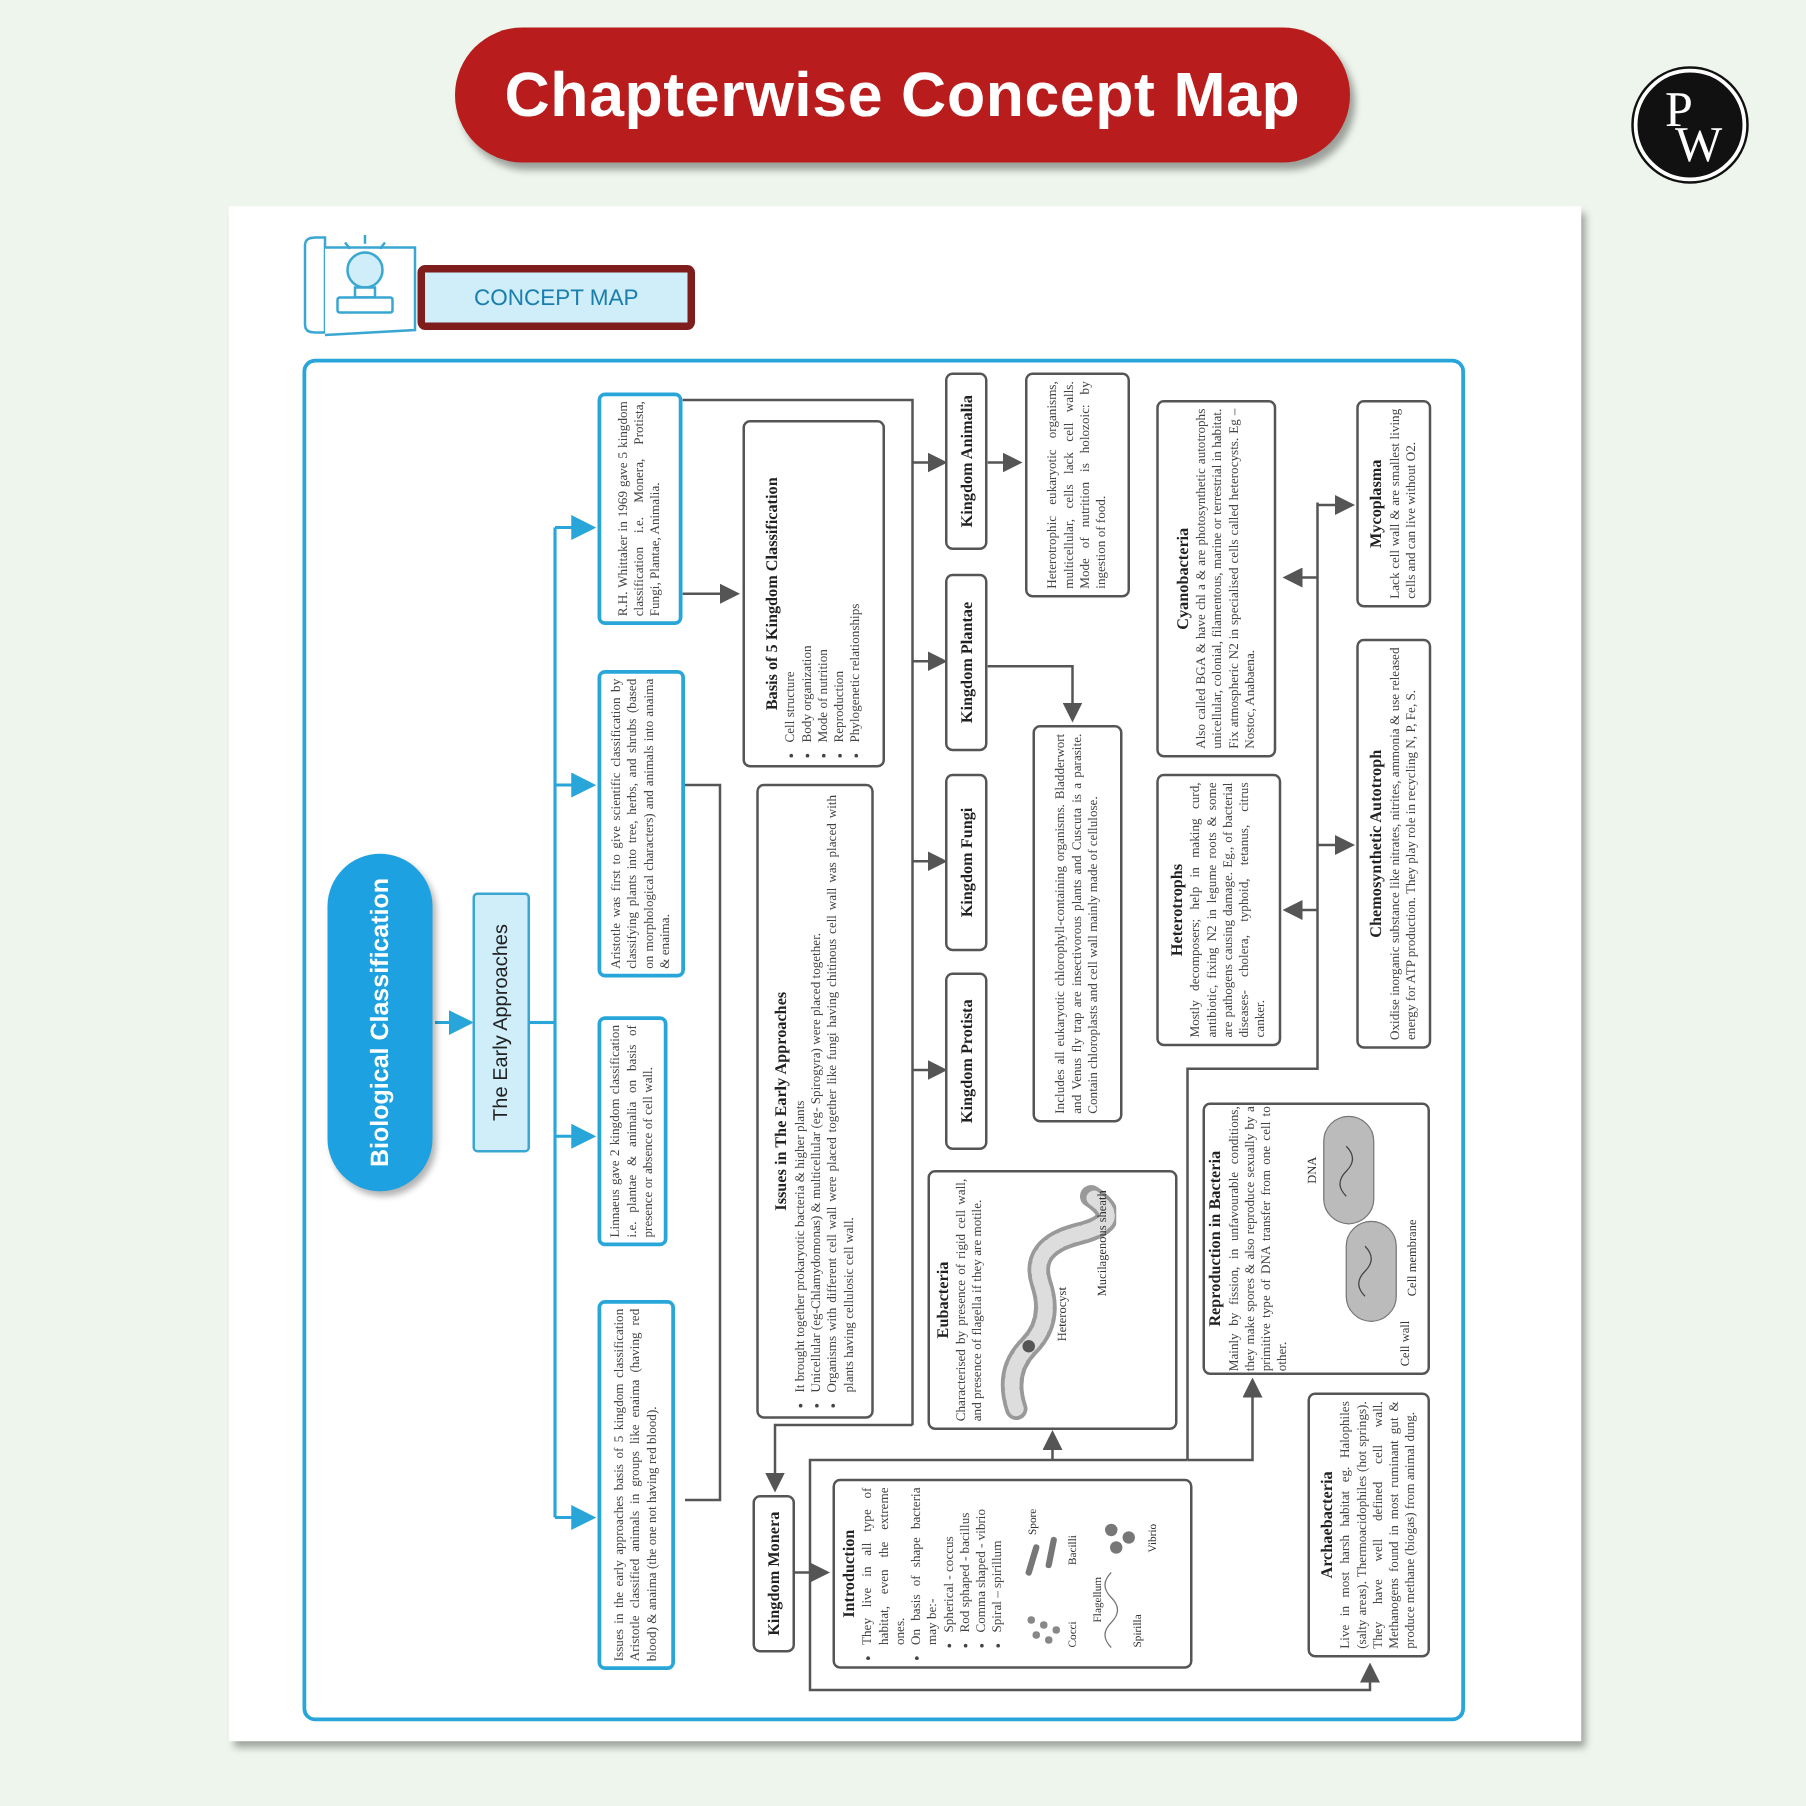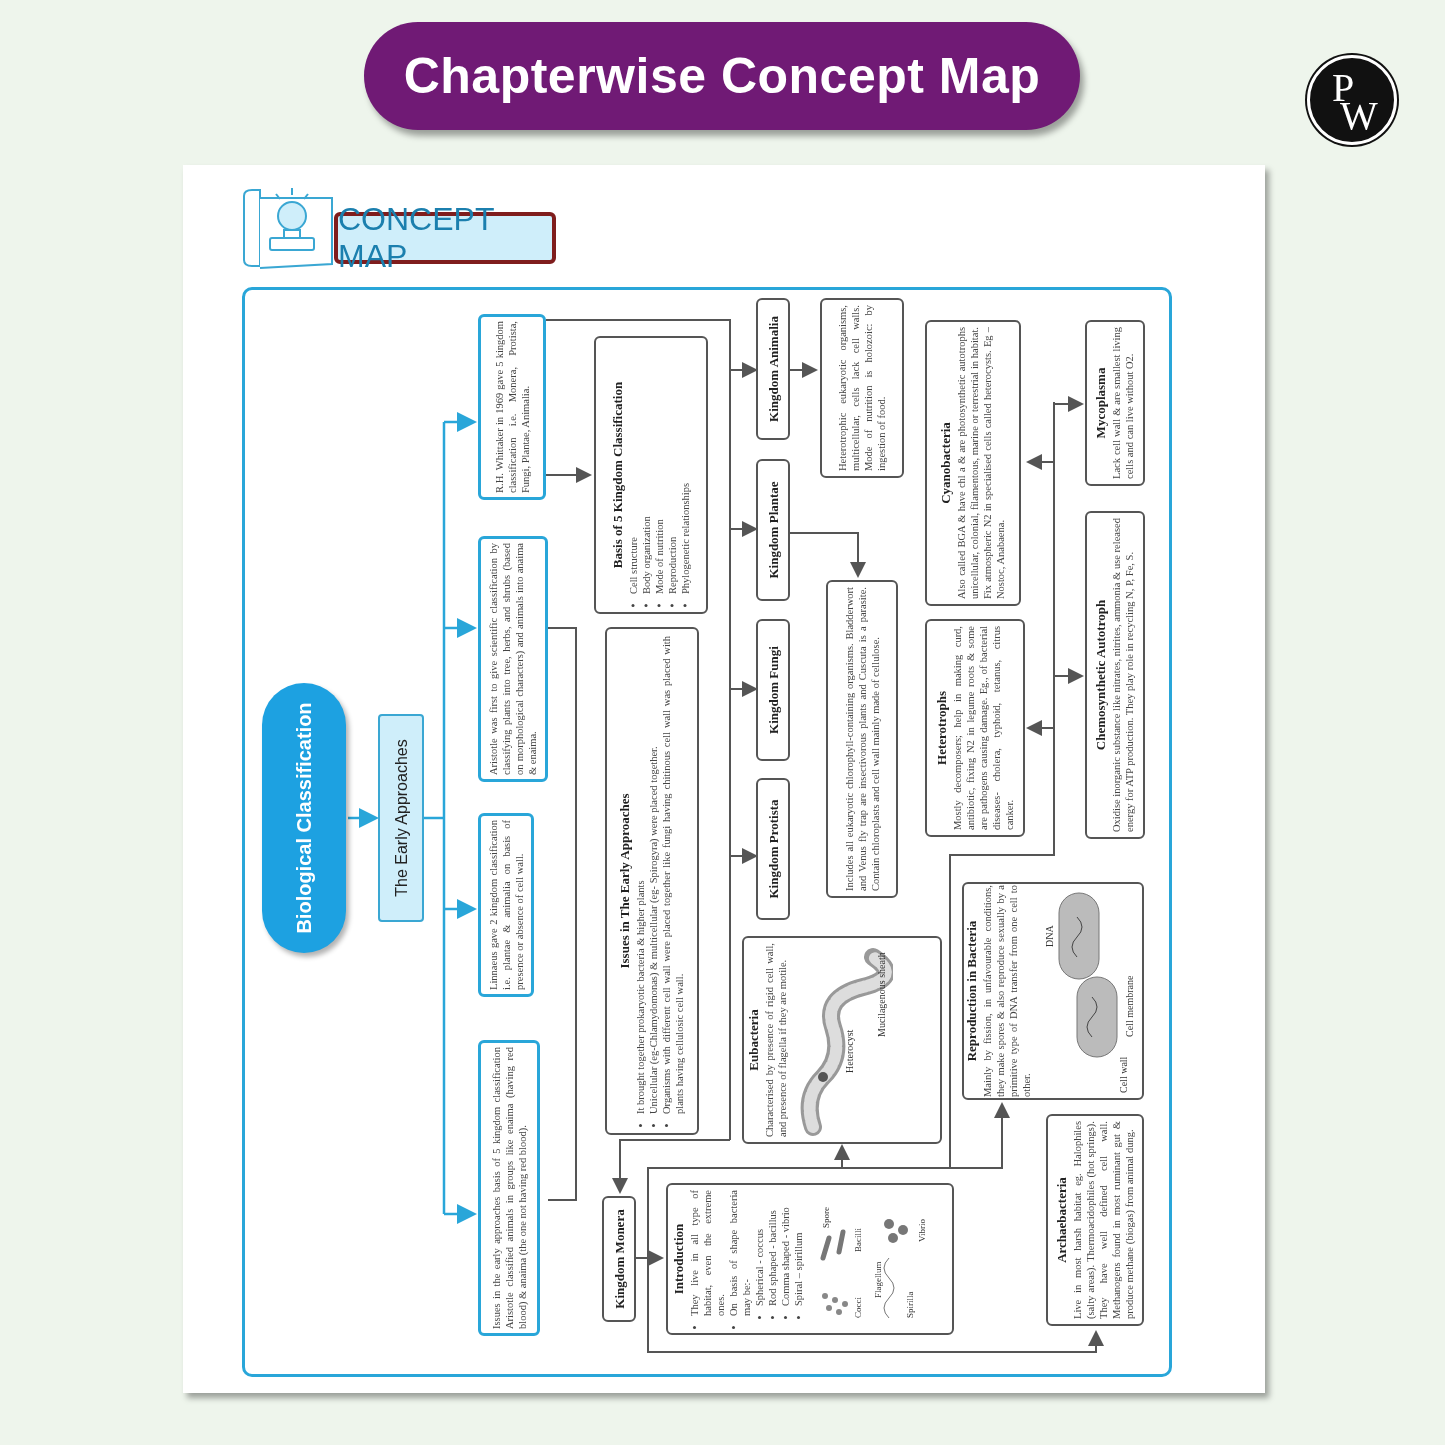--- a/index.html
+++ b/index.html
@@ -1,24 +1,24 @@
 <!DOCTYPE html>
 <html><head>
 <meta charset="utf-8">
 <style>
   html, body { margin:0; padding:0; }
   body { width:1445px; height:1445px; background:#eef5ec; position:relative; overflow:hidden; font-family:"Liberation Serif", serif; }
-  .banner { position:absolute; left:364px; top:22px; width:716px; height:108px; background:#701a75; border-radius:54px; box-shadow:4px 6px 6px rgba(0,0,0,0.35); display:flex; align-items:center; justify-content:center; }
+  .banner { position:absolute; left:364px; top:22px; width:716px; height:108px; background:#b91c1c; border-radius:54px; box-shadow:4px 6px 6px rgba(0,0,0,0.35); display:flex; align-items:center; justify-content:center; }
   .banner span { color:#fff; font-family:"Liberation Sans", sans-serif; font-weight:bold; font-size:50px; letter-spacing:0.5px; }
   .logo { position:absolute; left:1307px; top:55px; width:84px; height:84px; border-radius:50%; background:#111; border:3px solid #fff; box-shadow:0 0 0 2px #111; }
   .logo .p { position:absolute; left:22px; top:6px; color:#fff; font-family:"Liberation Serif", serif; font-size:40px; }
   .logo .w { position:absolute; left:30px; top:34px; color:#fff; font-family:"Liberation Serif", serif; font-size:40px; }
   .page { position:absolute; left:183px; top:165px; width:1082px; height:1228px; background:#fff; box-shadow:4px 5px 6px rgba(0,0,0,0.35); }
   .cm-badge { position:absolute; left:240px; top:186px; width:320px; height:90px; }
-  .cm-label { position:absolute; left:334px; top:212px; width:222px; height:52px; background:#cfeefa; border:4px solid #7f1d1d; border-radius:6px; box-sizing:border-box; display:flex; align-items:center; justify-content:center; color:#1b7fae; font-family:"Liberation Sans", sans-serif; font-size:32px; }
+  .cm-label { position:absolute; left:334px; top:212px; width:222px; height:52px; background:#cfeefa; border:6px solid #7f1d1d; border-radius:6px; box-sizing:border-box; display:flex; align-items:center; justify-content:center; color:#1b7fae; font-family:"Liberation Sans", sans-serif; font-size:18px; }
   .frame { position:absolute; left:242px; top:287px; width:930px; height:1090px; border:3px solid #29a6d9; border-radius:10px; box-sizing:border-box; }
   svg.lines { position:absolute; left:0; top:0; width:1445px; height:1445px; pointer-events:none; }
   .node { position:absolute; box-sizing:border-box; background:#fff; overflow:hidden; }
   .rot { position:absolute; left:50%; top:50%; transform-origin:center center; transform:translate(-50%,-50%) rotate(-90deg); color:#444; font-size:10.5px; line-height:13px; text-align:justify; }
   .blue { border:3px solid #29a6d9; border-radius:6px; }
   .gray { border:2px solid #555; border-radius:6px; }
   .root { position:absolute; left:262px; top:683px; width:84px; height:270px; background:#1da1e1; border-radius:42px; box-shadow:3px 4px 5px rgba(0,0,0,0.3); }
   .root .rot { color:#fff; font-family:"Liberation Sans", sans-serif; font-weight:bold; font-size:20px; white-space:nowrap; line-height:22px; }
   .early { position:absolute; left:378px; top:714px; width:46px; height:208px; background:#cfeefa; border:2px solid #3aa7d3; border-radius:4px; box-sizing:border-box; }
   .early .rot { color:#222; font-family:"Liberation Sans", sans-serif; font-size:16px; white-space:nowrap; }

